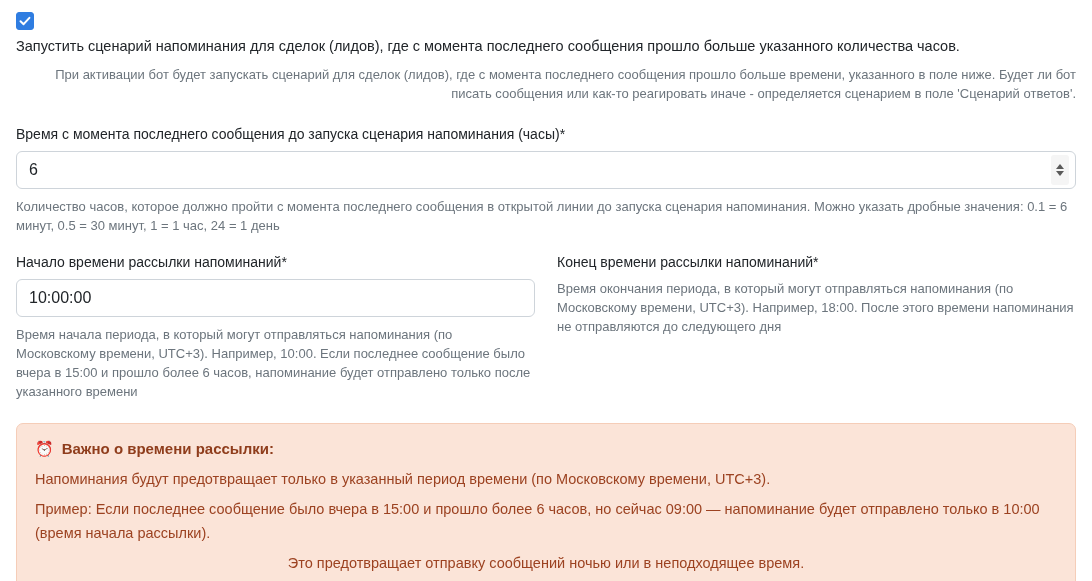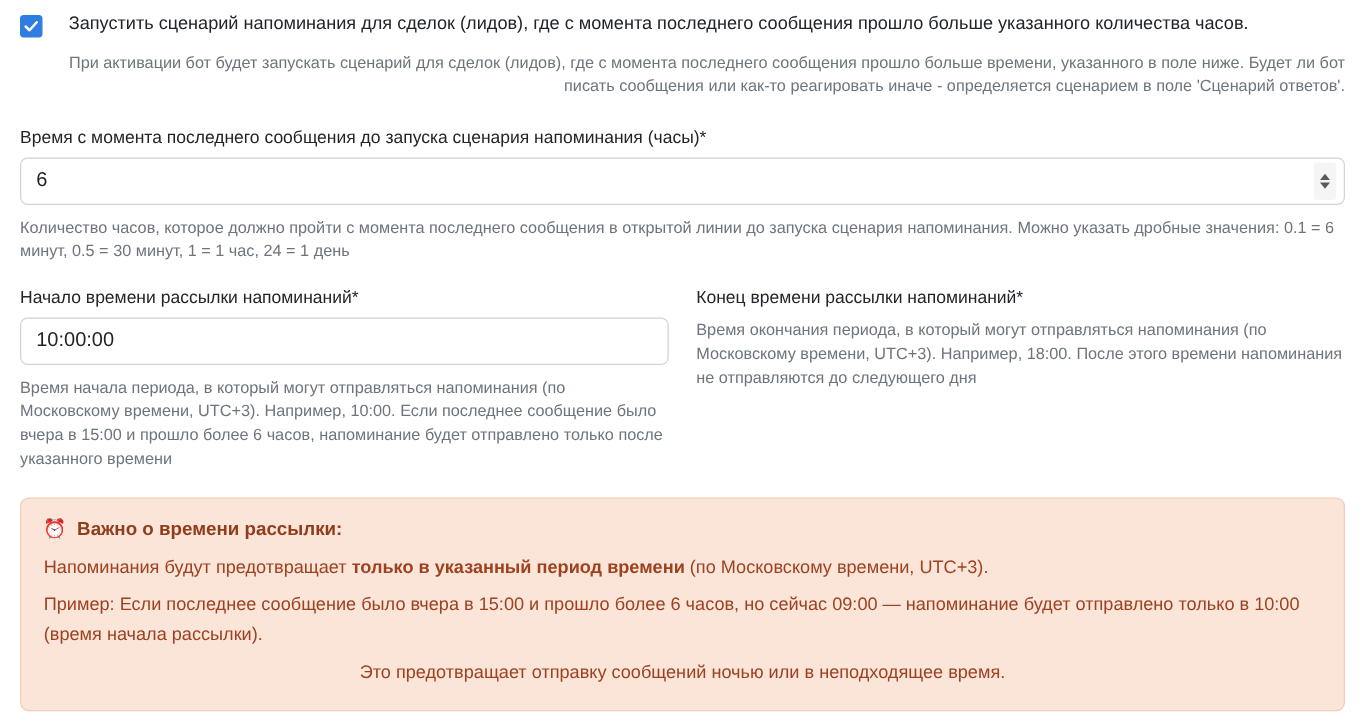--- a/index.html
+++ b/index.html
@@ -19,22 +19,23 @@
     width: 1092px;
     height: 581px;
     box-sizing: border-box;
     padding: 8px 16px 0 16px;
   }
 
   
   .check-row {
     display: flex;
     align-items: flex-start;
-    gap: 21px;
+    gap: 7px;
     margin-top: 2px;
+    flex-direction: column;
   }
   .checkbox {
     width: 16px;
     height: 16px;
     flex: 0 0 16px;
     background: #2f7de1;
     border: 1px solid #2f7de1;
     border-radius: 3px;
     position: relative;
     margin-top: 2px;
@@ -148,21 +149,21 @@
     gap: 8px;
     margin-bottom: 10px;
   }
   .alert p {
     margin: 0 0 6px 0;
     font-size: 14.5px;
     line-height: 24px;
     color: #9c4221;
   }
   .alert p:last-child { margin-bottom: 0; text-align: center; }
-  .alert b { font-weight: bold; }
+  .alert b { font-weight: normal; }
   .clock { font-size: 15px; line-height: 1; }
 </style>
 </head>
 <body>
 
 <div class="page">
 
   <div class="check-row">
     <div class="checkbox">
       <svg width="14" height="14" viewBox="0 0 14 14">

